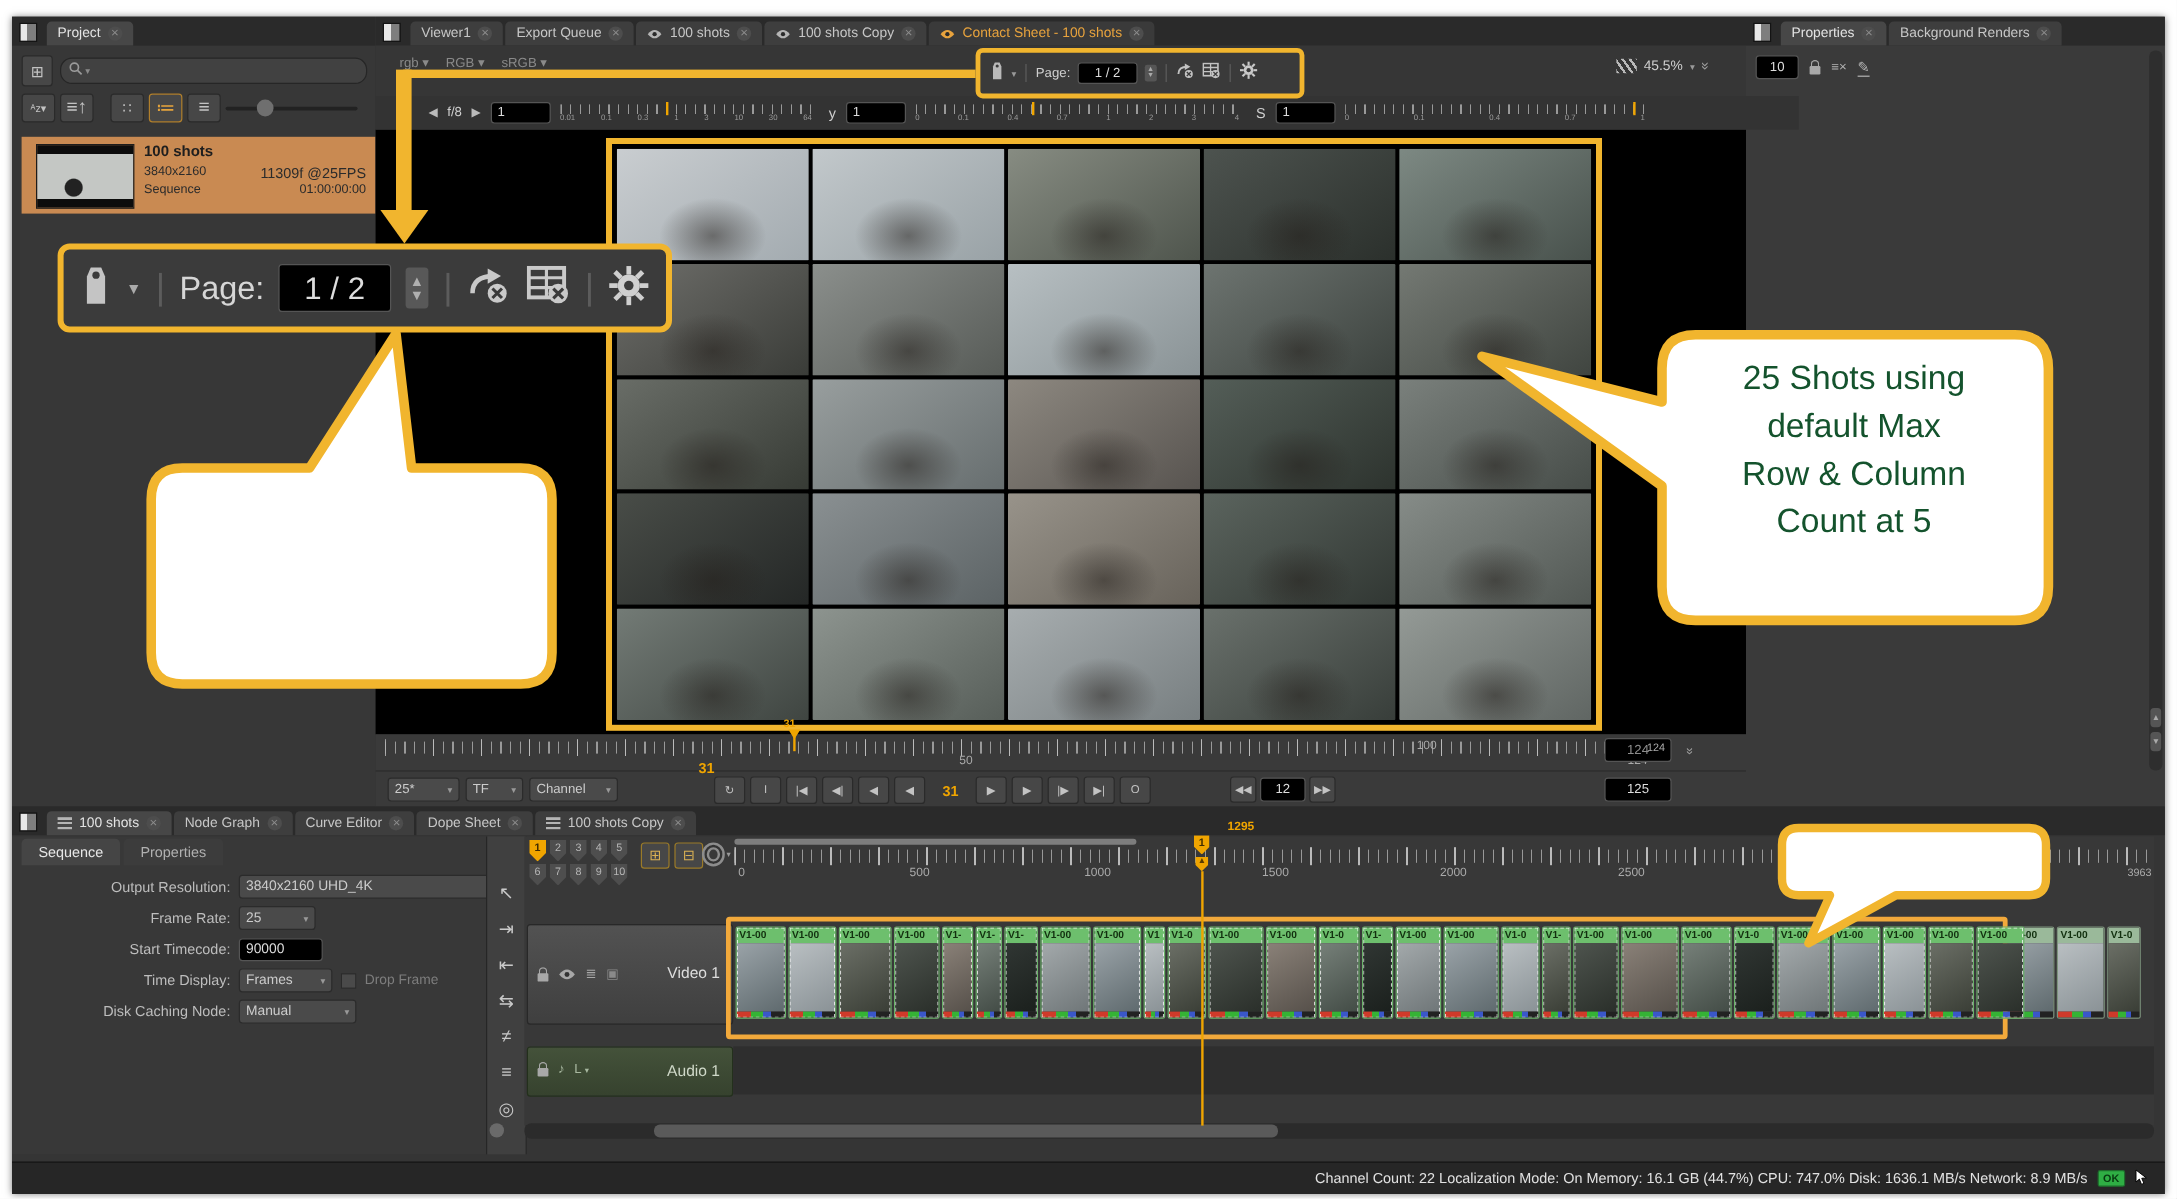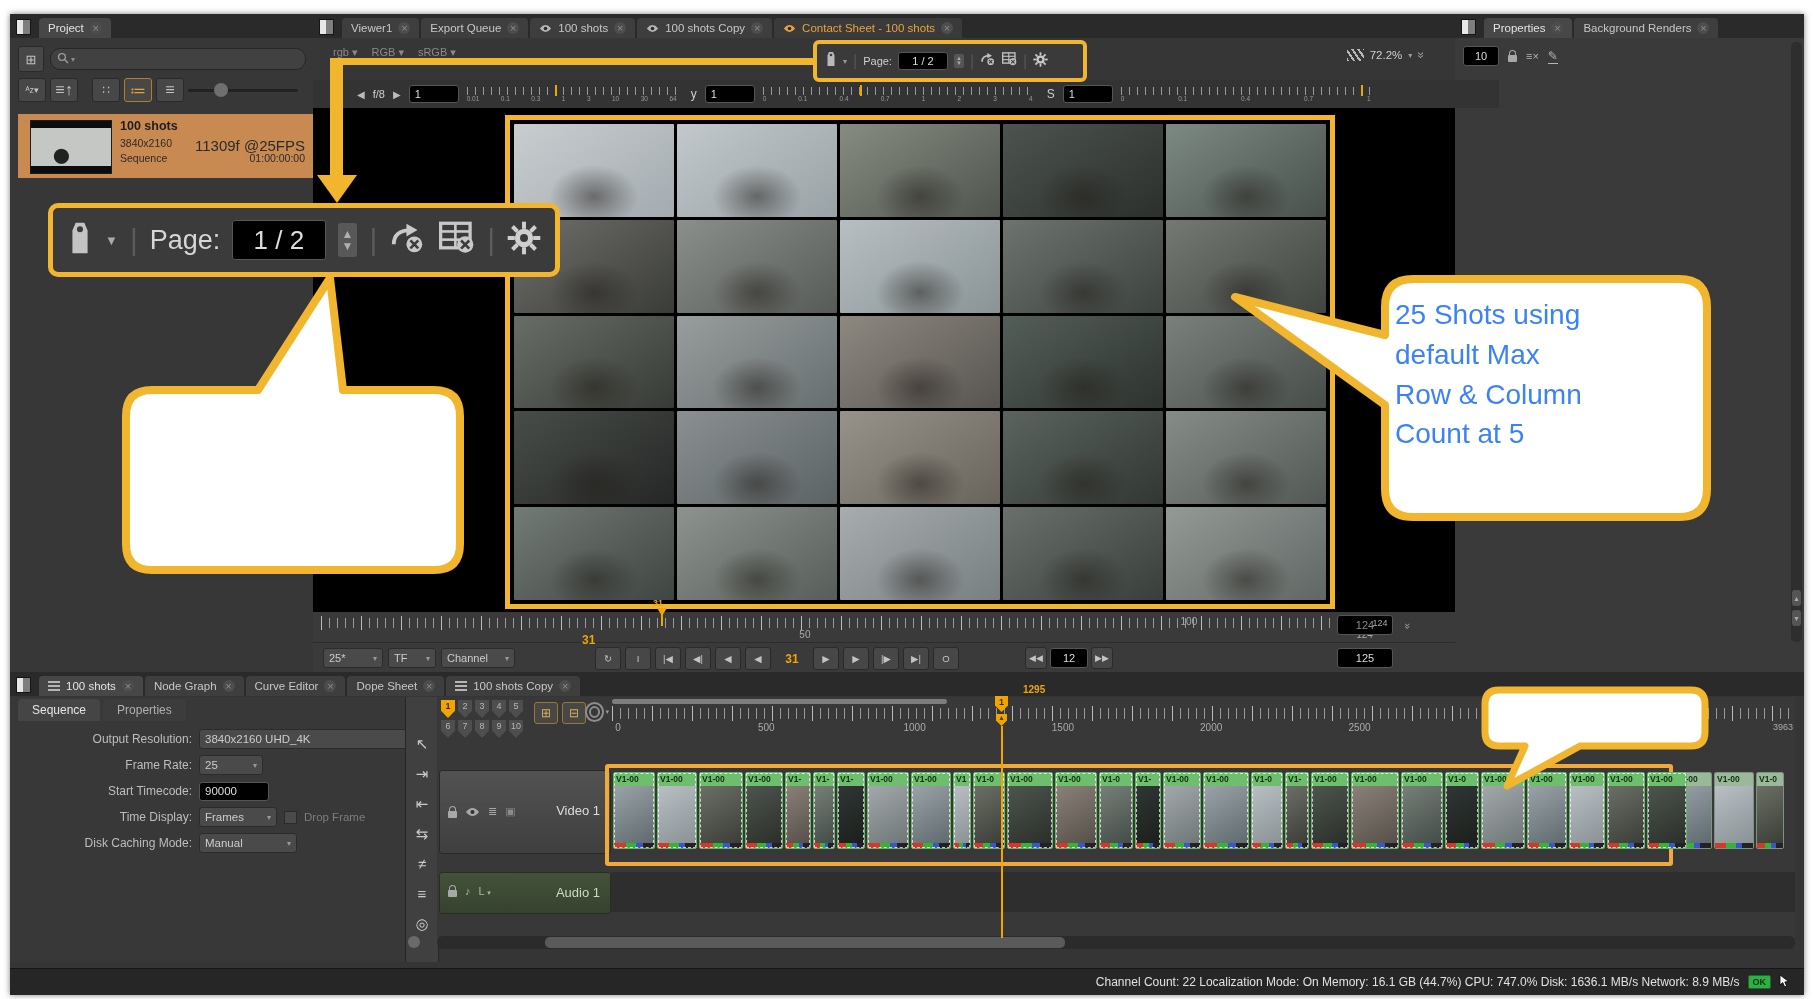--- a/index.html
+++ b/index.html
@@ -21,21 +21,21 @@
   .dd .car{font-size:8px;color:#999;}
   .ticks{background-image:repeating-linear-gradient(90deg,#999 0 1px,transparent 1px 8px);}
   .ticks-tall{background-image:repeating-linear-gradient(90deg,#bbb 0 1px,transparent 1px 40px);}
   .eyeicon svg{display:block;}
   .lockicon{position:relative;width:9px;height:7px;background:#a8a8a8;border-radius:1px;display:inline-block;margin-top:5px;}
   .lockicon::before{content:"";position:absolute;left:1px;top:-5px;width:5px;height:5px;border:1.5px solid #a8a8a8;border-bottom:none;border-radius:4px 4px 0 0;}
   .chevdown{display:inline-block;transform:rotate(90deg);color:#9f9f9f;}
   .stripes{width:17px;height:12px;background:repeating-linear-gradient(55deg,#b9b9b9 0 2px,transparent 2px 5px);display:inline-block;}
   
   .ann-bar{background:#f1b52e;z-index:60;}
-  .bubble-text{color:#3b82f6;z-index:71;}
+  .bubble-text{color:#14532d;text-align:center;z-index:71;}
   svg.bubble{overflow:visible;z-index:70;}
   
   .clip{position:relative;border:1px solid #69b269;border-radius:2px;overflow:hidden;flex:0 0 auto;outline:1px dashed rgba(255,255,255,.75);outline-offset:-2px;}
   .clip .chead{display:block;height:13px;background:#6dbf6d;color:#12300f;font-size:8.5px;font-weight:bold;line-height:13px;padding-left:2px;overflow:hidden;white-space:nowrap;}
   .clip .cbody{height:57px;}
   .clip .cstrip{height:5px;background:linear-gradient(90deg,#cf3a2a 0 30%,#35b335 30% 55%,#3a57c9 55% 72%,#222 72% 100%);}
   .clip.outside{outline:none;border-color:#7d937d;}
   .clip.outside .chead{background:#9ab99a;}
   .tile{border-radius:1px;}
   .tag{width:14px;height:18px;clip-path:polygon(0 0,100% 0,100% 60%,50% 100%,0 60%);background:#4e4e4e;color:#b5b5b5;font-size:9px;text-align:center;line-height:13px;flex:0 0 auto;}
@@ -87,21 +87,21 @@
         <div class="abs" style="left:0;top:10px;width:110px;height:3px;background:#222;border-radius:2px;"></div>
         <div class="abs" style="left:26px;top:4px;width:14px;height:14px;border-radius:50%;background:#6f6f6f;"></div>
       </div>
     </div>
 
     <div class="abs" style="left:8px;top:100px;width:295px;height:64px;background:#c98a52;">
       <div class="abs" style="left:12px;top:6px;width:80px;height:52px;background:radial-gradient(circle 8px at 38% 68%,#222 0 7px,transparent 8px),linear-gradient(#0c0c0c 0 14%,#c4c7c4 14% 86%,#0c0c0c 86% 100%);border:1px solid #1c1c1c;"></div>
       <div class="abs" style="left:102px;top:5px;font-size:12.5px;font-weight:bold;color:#1e1e1e;">100 shots</div>
       <div class="abs" style="left:102px;top:23px;font-size:10.5px;color:#2b2b2b;">3840x2160</div>
       <div class="abs" style="left:102px;top:38px;font-size:10.5px;color:#2b2b2b;">Sequence</div>
-      <div class="abs" style="right:8px;top:23px;font-size:15px;color:#2b2b2b;">11309f @25FPS</div>
+      <div class="abs" style="right:8px;top:23px;font-size:12px;color:#2b2b2b;">11309f @25FPS</div>
       <div class="abs" style="right:8px;top:38px;font-size:10.5px;color:#2b2b2b;">01:00:00:00</div>
     </div>
   </div>
 
   <div class="abs panel" style="left:313px;top:14px;width:1142px;height:658px;">
     <div class="tabbar" id="viewer-tabbar">
       <span class="spliticon"></span>
     <div class="tab">
           <span>Viewer1</span>
           <span class="x">×</span>
@@ -190,21 +190,21 @@
                 <rect x="0.5" y="10.6" width="5" height="2.8" transform="rotate(45 12 12)"></rect>
                 <rect x="18.5" y="10.6" width="5" height="2.8" transform="rotate(45 12 12)"></rect>
               </g>
             </g>
             <circle cx="12" cy="12" r="2.8" fill="#3a3a3a"></circle>
           </svg></span>
     </div>
 
     <div class="abs" style="right:30px;top:34px;display:flex;align-items:center;gap:6px;z-index:5;">
       <span class="stripes"></span>
-      <span style="color:#cfcfcf;font-size:11.5px;">72.2%</span>
+      <span style="color:#cfcfcf;font-size:11.5px;">45.5%</span>
       <span style="color:#999;font-size:8px;">▾</span>
       <span class="chevdown" style="font-size:12px;">»</span>
     </div>
 
     <div class="abs" style="left:0;top:66px;width:1142px;height:28px;background:#333;display:flex;align-items:center;gap:8px;padding-left:44px;z-index:4;">
       <span style="color:#bbb;font-size:10px;">◀</span>
       <span style="color:#cfcfcf;font-size:11px;">f/8</span>
       <span style="color:#bbb;font-size:10px;">▶</span>
       <span class="field" style="width:38px;height:16px;font-size:11px;">1</span>
       <div class="vslider" style="width:210px;" id="gain-slider">
@@ -421,21 +421,21 @@
     <div class="frow" style="top:110px;">
       <span class="flabel">Time Display:</span>
       <div class="dd" style="width:66px;height:18px;font-size:11.5px;">
           <span>Frames</span>
           <span class="car">▾</span>
         </div>
       <span style="width:11px;height:11px;background:#4a4a4a;border:1px solid #2a2a2a;display:inline-block;"></span>
       <span class="dim" style="font-size:11.5px;">Drop Frame</span>
     </div>
     <div class="frow" style="top:136px;">
-      <span class="flabel">Disk Caching Mode:</span>
+      <span class="flabel">Disk Caching Node:</span>
       <div class="dd" style="width:86px;height:18px;font-size:11.5px;">
           <span>Manual</span>
           <span class="car">▾</span>
         </div>
     </div>
   </div>
 
   <div class="abs" style="left:405px;top:697px;width:32px;height:265px;background:#404040;border-left:1px solid #262626;border-right:1px solid #262626;" id="tool-strip">
       <div class="toolglyph" style="position: absolute; left: 1px; top: 38px;">↖</div>
       <div class="toolglyph" style="position: absolute; left: 1px; top: 68px;">⇥</div>

